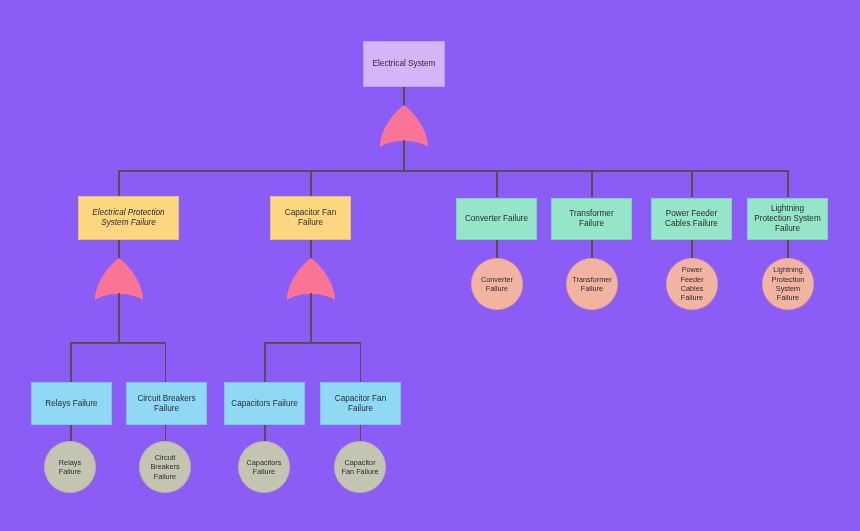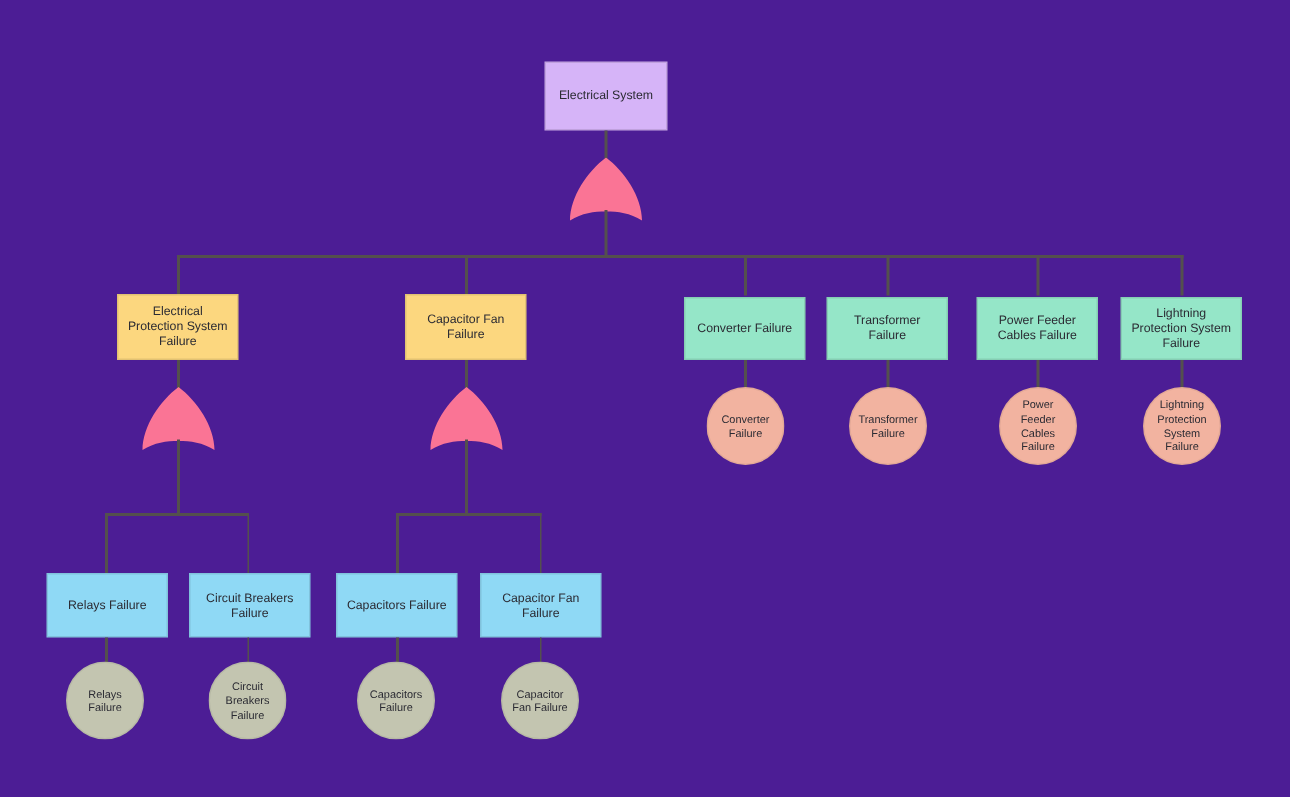--- a/index.html
+++ b/index.html
@@ -5,21 +5,21 @@
 <style>
   html, body {
     margin: 0;
     padding: 0;
     background: #ffffff;
   }
   #canvas {
     position: relative;
     width: 860px;
     height: 531px;
-    background: #4c1d95;
+    background: #8b5cf6;
     overflow: hidden;
     font-family: "Liberation Sans", sans-serif;
     -webkit-font-smoothing: antialiased;
   }
 
   
   .line {
     position: absolute;
     background: #54504e;
   }
@@ -93,21 +93,21 @@
 
   <div class="line hline" style="left:119px; top:170px; width:670px;"></div>
 
   <div class="line vline" style="left:118.4px; top:170px; height:27px;"></div>
   <div class="line vline" style="left:310.4px; top:170px; height:27px;"></div>
   <div class="line vline" style="left:496.4px; top:170px; height:27px;"></div>
   <div class="line vline" style="left:591.4px; top:170px; height:27px;"></div>
   <div class="line vline" style="left:691.4px; top:170px; height:27px;"></div>
   <div class="line vline" style="left:787.4px; top:170px; height:27px;"></div>
 
-  <div class="node node-inter" style="left:78px; top:196px; width:81px; height:44px;">
+  <div class="node node-inter" style="left:78px; top:196px; width:101px; height:44px;font-style:italic;">
     <span>Electrical Protection System Failure</span>
   </div>
 
   <div class="node node-inter" style="left:270px; top:196px; width:81px; height:44px;">
     <span>Capacitor Fan Failure</span>
   </div>
 
   <div class="node node-branch" style="left:456px; top:198px; width:81px; height:42px;">
     <span>Converter Failure</span>
   </div>

